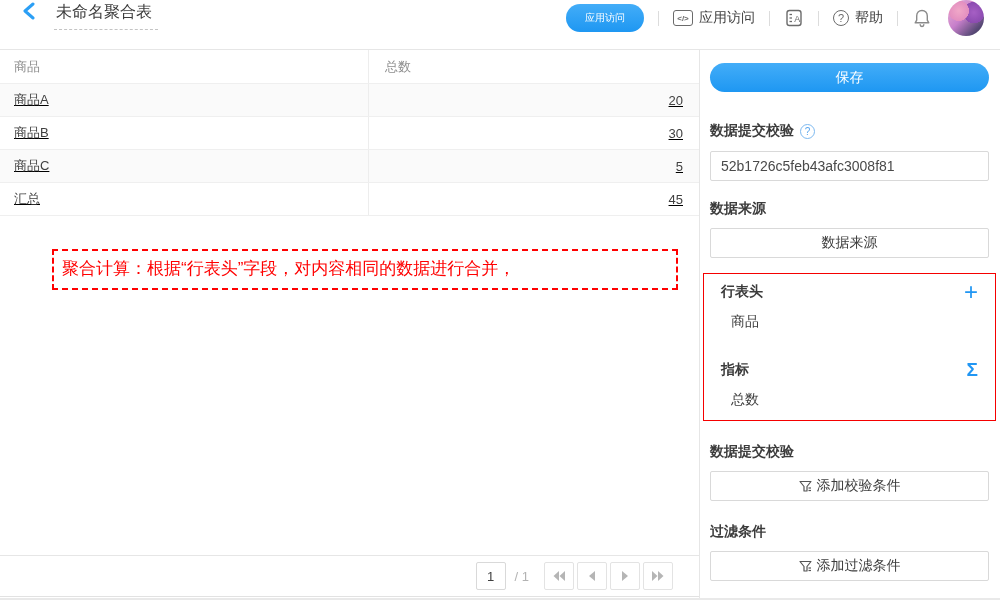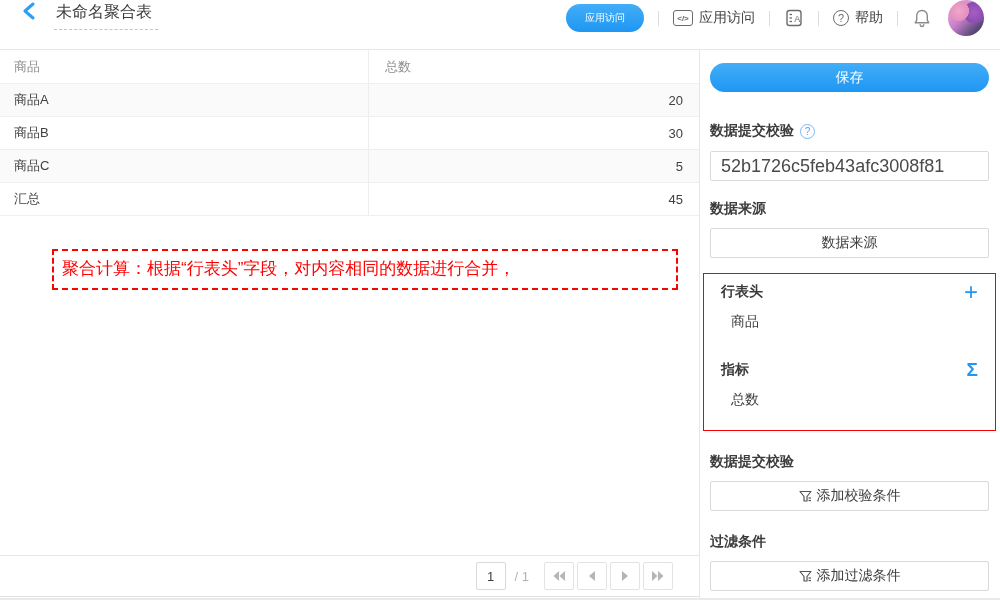--- a/index.html
+++ b/index.html
@@ -30,21 +30,21 @@
       radial-gradient(circle at 72% 35%, #a65fc4 0%, #8b4bb0 30%, transparent 31%),
       linear-gradient(135deg,#edb6d4 0%,#c77fcb 45%,#5a4a78 80%,#3a3354 100%); }
 
   
   .body { display:flex; height:550px; }
   .main { width:700px; position:relative; border-right:1px solid #e6e6e6; background:#fff; }
 
   
   .tbl .tr { display:flex; align-items:stretch; border-bottom:1px solid #efefef; }
   .tbl .thr { height:34px; }
-  .tbl .tdr { height:33px; }
+  .tbl .tdr { height:33px;text-decoration:underline; }
   .tbl .tr:nth-child(even) { background:#fafafa; }
   .tbl .thr { background:#fff !important; }
   .c-name { flex:0 0 369px; border-right:1px solid #ededed; display:flex; align-items:center;
     padding-left:14px; font-size:13px; color:#404040; }
   .c-val { flex:1; display:flex; align-items:center; justify-content:flex-end;
     padding-right:16px; font-size:13px; color:#404040; }
   .thr .c-name, .thr .c-val { color:#8d8d8d; justify-content:flex-start; }
   .thr .c-val { padding-left:16px; }
 
   
@@ -63,25 +63,25 @@
     display:inline-flex; align-items:center; justify-content:center; margin-left:3px; cursor:pointer; padding:0; }
 
   
   .sidebar { width:299px; background:#fff; padding:13px 10px 0; position:relative; }
   .save-btn { width:100%; height:29px; border:none; border-radius:15px; cursor:pointer;
     background:linear-gradient(180deg,#43adf8,#1e97f2); color:#fff; font-size:14px; margin-bottom:30px; }
   .side-label { font-size:14px; font-weight:bold; color:#3c3c3c; display:flex; align-items:center; gap:6px; }
   .alias-help { display:inline-flex; width:15px; height:15px; border:1px solid #7db9f0; border-radius:50%;
     color:#5aa6ee; font-size:10px; align-items:center; justify-content:center; font-weight:normal; cursor:pointer; }
   .side-input { width:100%; height:30px; border:1px solid #d9d9d9; border-radius:2px;
-    padding:0 10px; font-size:18px; color:#4a4a4a; margin:11px 0 19px; background:#fff; }
+    padding:0 10px; font-size:14px; color:#4a4a4a; margin:11px 0 19px; background:#fff; }
   .side-btn { width:100%; height:30px; border:1px solid #d9d9d9; border-radius:2px; background:#fff;
     font-size:14px; color:#3c3c3c; cursor:pointer; margin-top:10px;
     display:flex; align-items:center; justify-content:center; gap:5px; }
-  .red-section { border:1px solid #f50000; margin:15px -7px 15px; padding:9px 17px 16px; }
+  .red-section { border:1px solid #f50000; margin:15px -7px 15px; padding:9px 17px 6px; }
   .sec-row { display:flex; align-items:center; justify-content:space-between; margin-bottom:12px; }
   .plus-icon { color:#2196f3; font-size:24px; font-weight:300; line-height:18px; cursor:pointer; }
   .sigma-icon { color:#2196f3; font-size:19px; font-weight:bold; line-height:18px; cursor:pointer; }
   .field-item { font-size:14px; color:#3c3c3c; padding-left:10px; margin-bottom:30px; cursor:pointer; }
   .field-item.last { margin-bottom:5px; }
   .group-label { margin-top:22px;font-family:Liberation Serif, serif; }
   .bottom-edge { position:absolute; left:0; right:0; bottom:0; height:2px; background:#e9e9e9; }
 </style>
 </head>
 <body>

